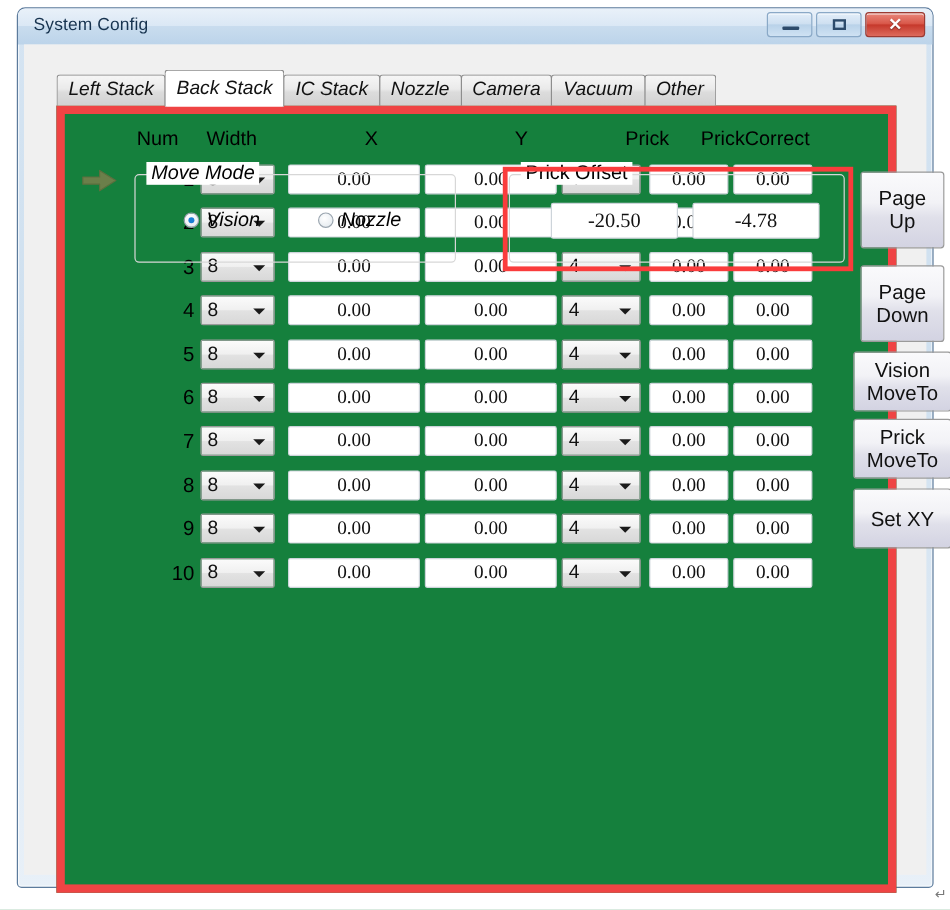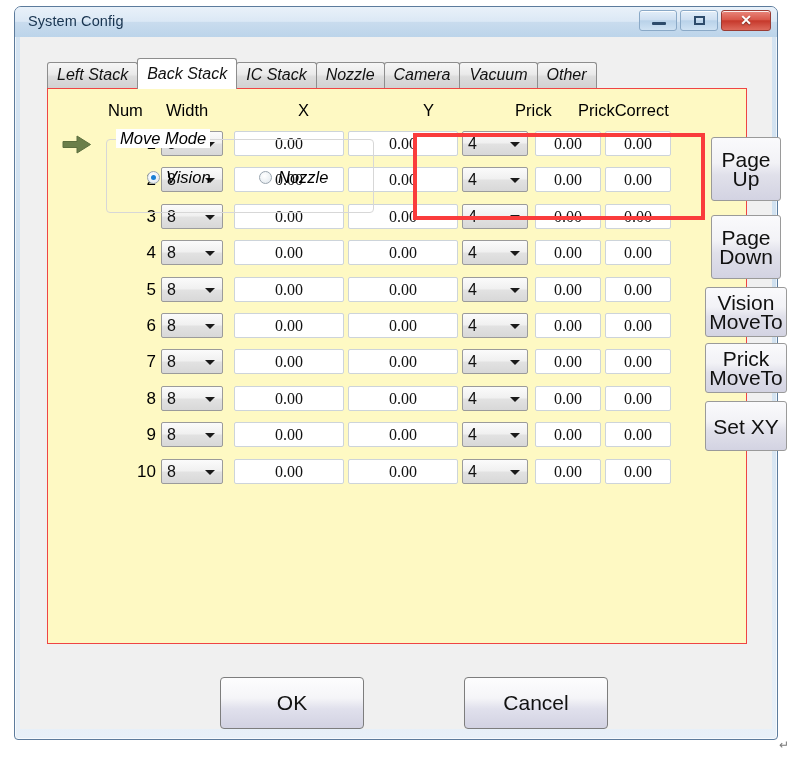--- a/index.html
+++ b/index.html
@@ -144,23 +144,23 @@
     position: relative;
     z-index: 4;
     margin-bottom: -1px;
   }
 
   .tabpanel {
     position: absolute;
     left: 27px;
     top: 51px;
     width: 700px;
-    height: 556px;
-    background: #fef9c3;
-    border: 1px solid #ef4444;
+    height: 656px;
+    background: #15803d;
+    border: 7px solid #ef4444;
     box-sizing: border-box;
     z-index: 2;
   }
 
   
   .grid {
     position: absolute;
     left: 0; top: 0;
     width: 100%; height: 100%;
   }
@@ -232,21 +232,21 @@
     font-family: Liberation Serif, serif;
   }
 
   
   .sidebtn {
     position: absolute;
     box-sizing: border-box;
     border: 1px solid #9a9a9a;
     border-radius: 3px;
     background: linear-gradient(to bottom, #fafafc 0%, #f2f2f6 40%, #e0e0ea 60%, #d3d3e2 100%);
-    font-size: 21px;
+    font-size: 17px;
     color: #111;
     text-align: center;
     display: flex;
     align-items: center;
     justify-content: center;
     line-height: 19px;
   }
 
   
   .groupbox {
@@ -480,20 +480,25 @@
           <div class="radio-wrap" style="left:40px; top:28px;">
             <span class="radio-dot on"></span>
             <span>Vision</span>
           </div>
           <div class="radio-wrap" style="left:152px; top:28px;">
             <span class="radio-dot"></span>
             <span>Nozzle</span>
           </div>
         </div>
 
+        <div class="groupbox" style="left:370px; top:50px; width:280px; height:74px;">
+          <span class="group-legend">Prick Offset</span>
+          <div class="txt" style="left:34px; top:23px; width:106px; height:30px; line-height:28px; font-size:17px;">-20.50</div>
+          <div class="txt" style="left:152px; top:23px; width:106px; height:30px; line-height:28px; font-size:17px;">-4.78</div>
+        </div>
 
         <div class="red-box" style="left:365px; top:44px; width:292px; height:87px;"></div>
       </div>
 
       <div class="footer-btn" style="left:200px; top:640px;">OK</div>
       <div class="footer-btn" style="left:444px; top:640px;">Cancel</div>
 
     </div>
   </div>
 

